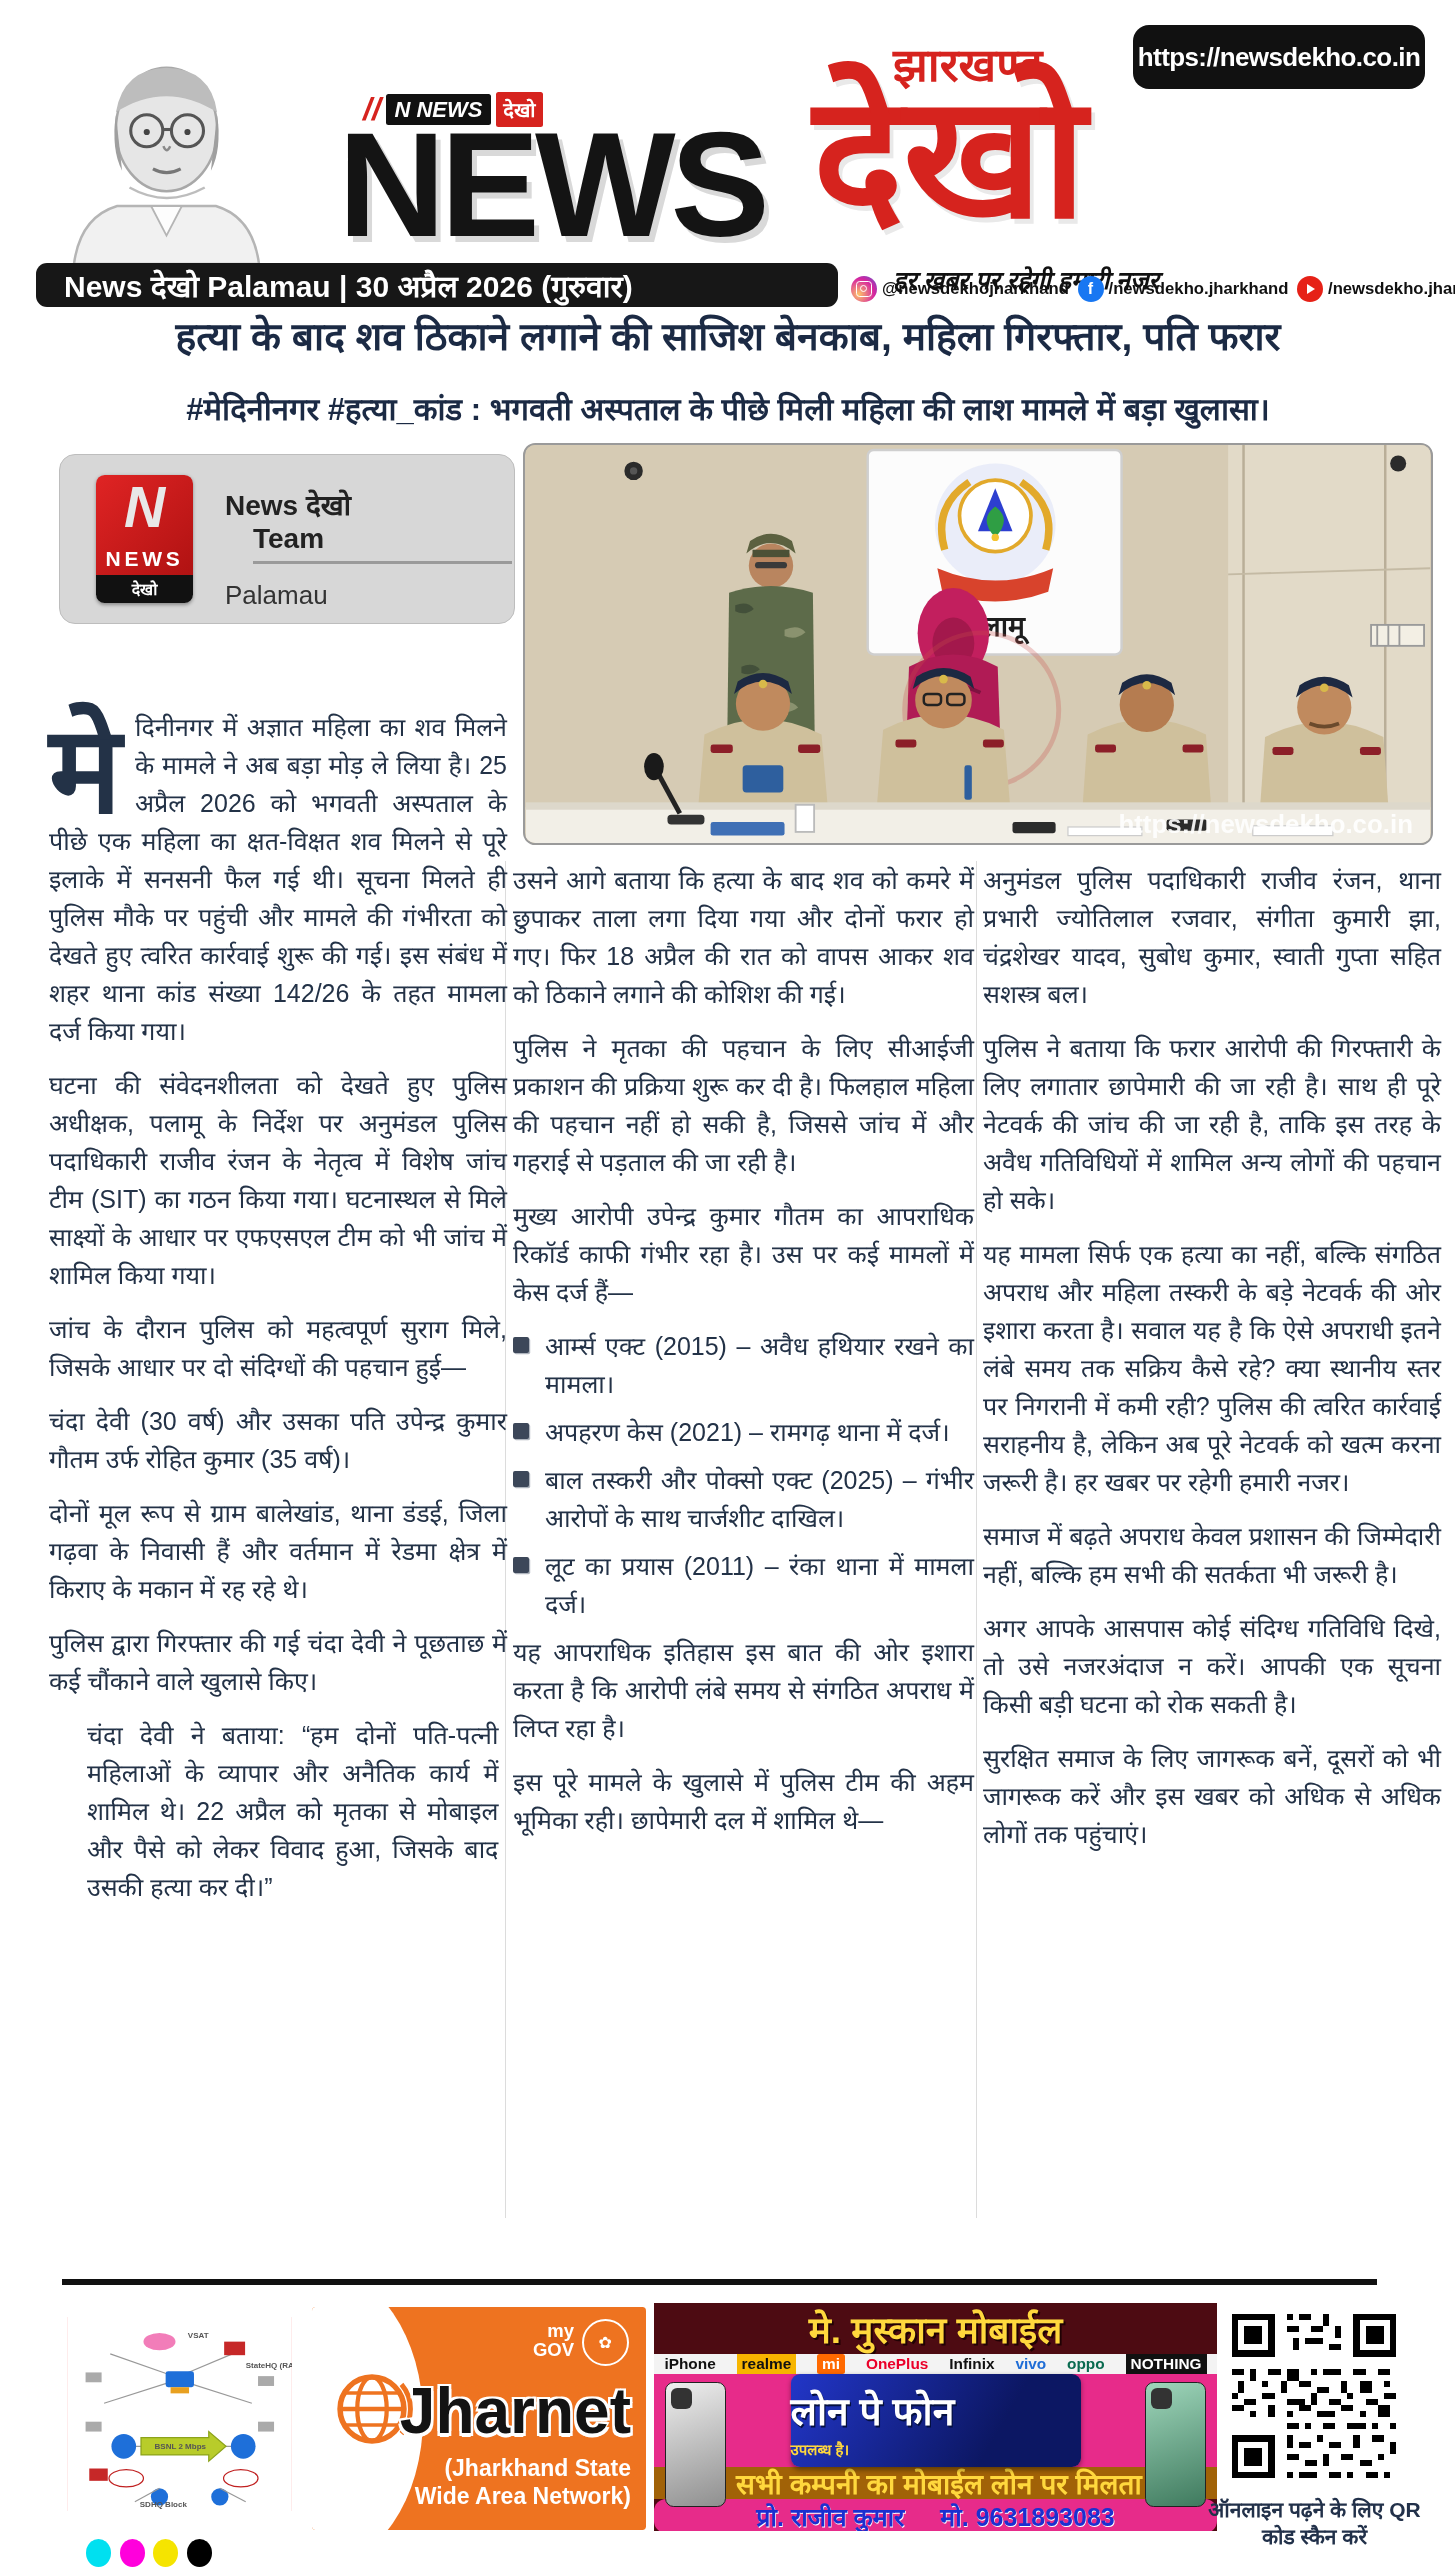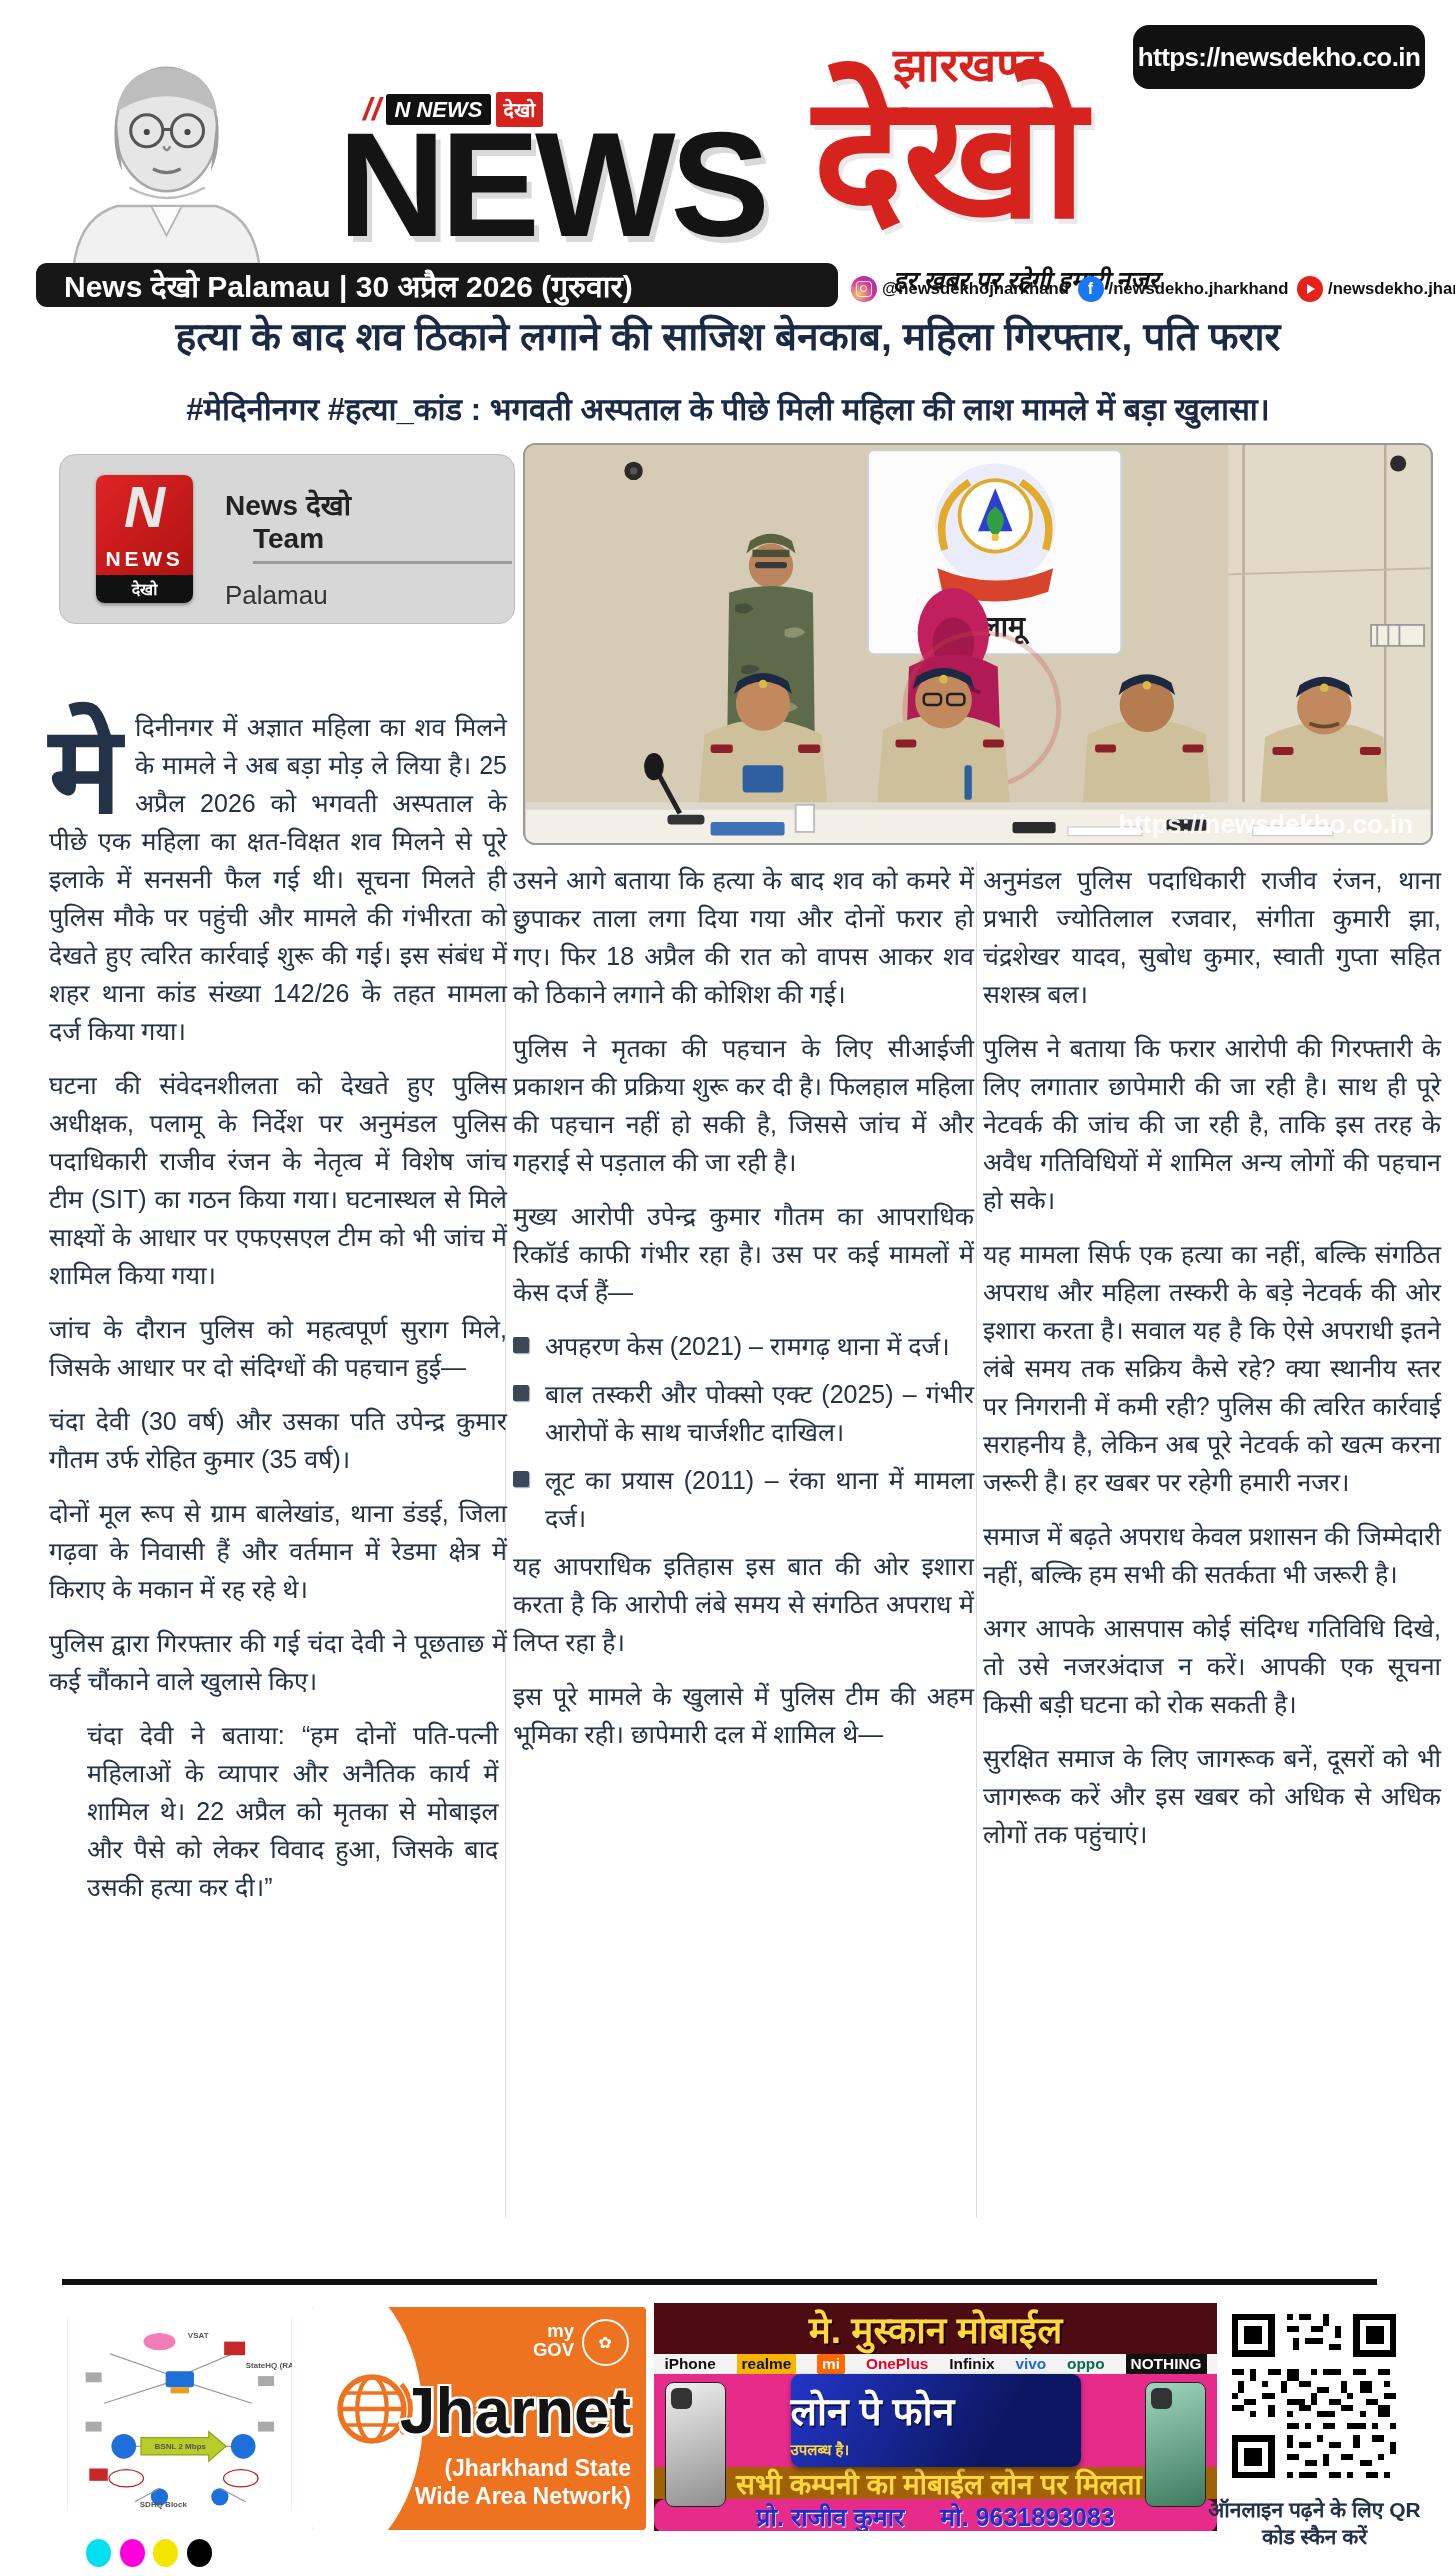--- a/index.html
+++ b/index.html
@@ -312,20 +312,24 @@
     <p>दोनों मूल रूप से ग्राम बालेखांड, थाना डंडई, जिला गढ़वा के निवासी हैं और वर्तमान में रेडमा क्षेत्र में किराए के मकान में रह रहे थे।</p>
     <p>पुलिस द्वारा गिरफ्तार की गई चंदा देवी ने पूछताछ में कई चौंकाने वाले खुलासे किए।</p>
     <p class="quote">चंदा देवी ने बताया: “हम दोनों पति-पत्नी महिलाओं के व्यापार और अनैतिक कार्य में शामिल थे। 22 अप्रैल को मृतका से मोबाइल और पैसे को लेकर विवाद हुआ, जिसके बाद उसकी हत्या कर दी।”</p>
   </div>
 
   <div class="col col2">
     <p>उसने आगे बताया कि हत्या के बाद शव को कमरे में छुपाकर ताला लगा दिया गया और दोनों फरार हो गए। फिर 18 अप्रैल की रात को वापस आकर शव को ठिकाने लगाने की कोशिश की गई।</p>
     <p>पुलिस ने मृतका की पहचान के लिए सीआईजी प्रकाशन की प्रक्रिया शुरू कर दी है। फिलहाल महिला की पहचान नहीं हो सकी है, जिससे जांच में और गहराई से पड़ताल की जा रही है।</p>
     <p>मुख्य आरोपी उपेन्द्र कुमार गौतम का आपराधिक रिकॉर्ड काफी गंभीर रहा है। उस पर कई मामलों में केस दर्ज हैं—</p>
     <div class="bullets">
+      <div class="bullet">
+        <span class="sq"></span>
+        <span class="bt">आर्म्स एक्ट (2015) – अवैध हथियार रखने का मामला।</span>
+      </div>
       <div class="bullet">
         <span class="sq"></span>
         <span class="bt">अपहरण केस (2021) – रामगढ़ थाना में दर्ज।</span>
       </div>
       <div class="bullet">
         <span class="sq"></span>
         <span class="bt">बाल तस्करी और पोक्सो एक्ट (2025) – गंभीर आरोपों के साथ चार्जशीट दाखिल।</span>
       </div>
       <div class="bullet">
         <span class="sq"></span>

